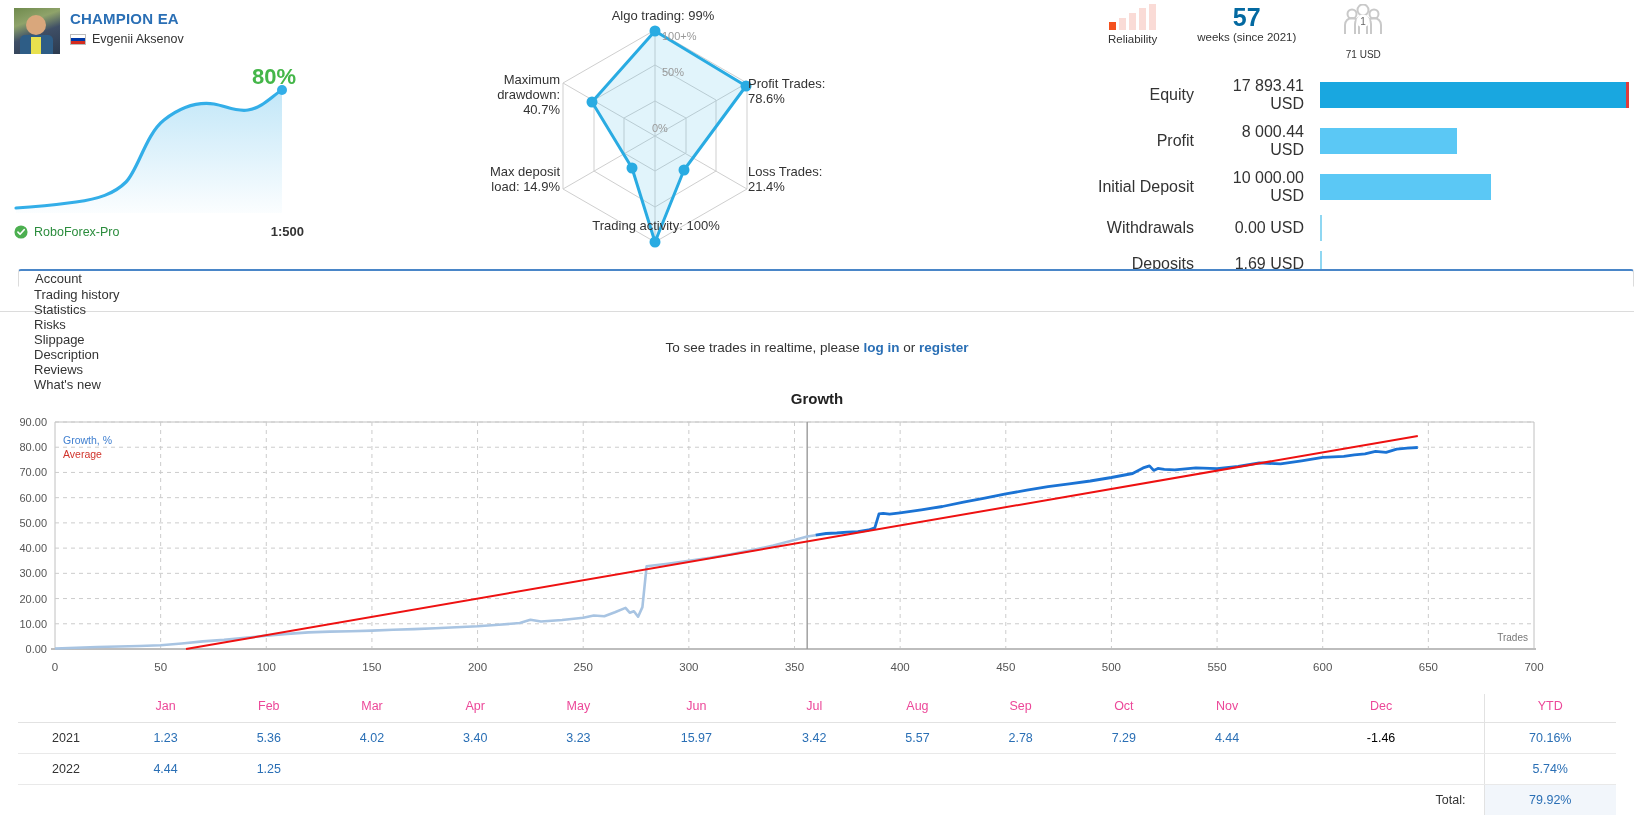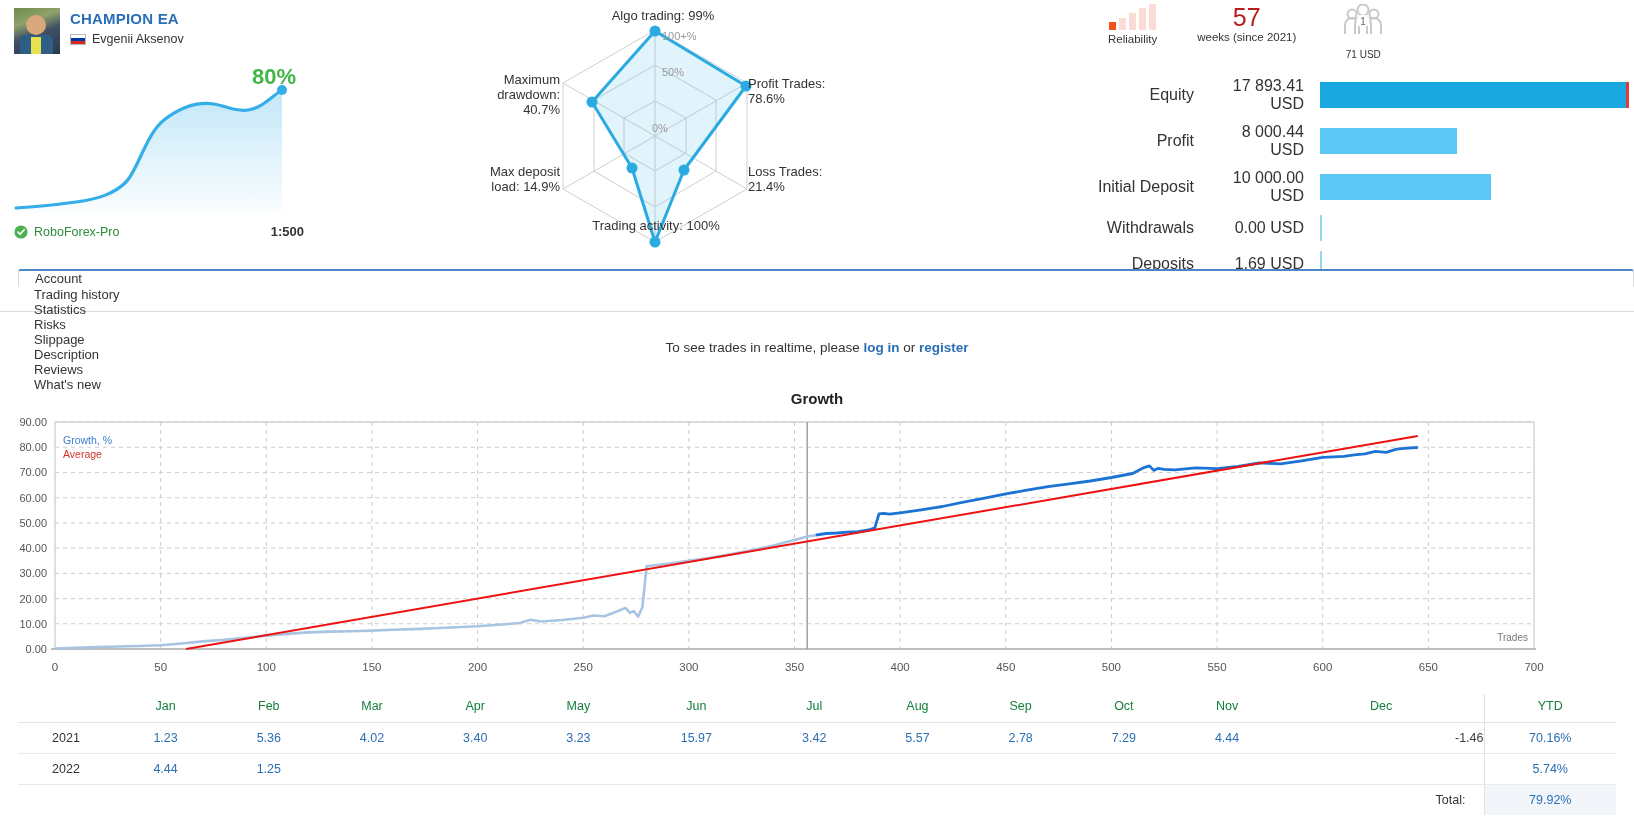--- a/index.html
+++ b/index.html
@@ -69,21 +69,21 @@
   }
 
   
   .right-wrap { position: absolute; left: 1090px; top: 4px; right: 8px; }
   .badges { display: flex; align-items: flex-start; gap: 40px; padding-left: 18px; }
   .badge { text-align: center; }
   .rel-bars { display: flex; align-items: flex-end; gap: 3px; height: 26px; justify-content: center; }
   .rel-bars i { display: block; width: 7px; background: #fadbd6; }
   .rel-bars i.on { background: #f4511e; }
   .badge-cap { font-size: 11.5px; color: #333; margin-top: 3px; }
-  .weeks-num { font-size: 25px; font-weight: normal; color: #b91c1c; line-height: 27px; }
+  .weeks-num { font-size: 25px; font-weight: bold; color: #0369a1; line-height: 27px; }
   .weeks-cap { font-size: 11.5px; color: #333; }
   .subs-cap { font-size: 10px; color: #333; margin-top: 9px; }
 
   .stat-table { margin-top: 12px; width: 100%; border-collapse: collapse; }
   .stat-table td { padding: 5px 0; font-size: 16px; vertical-align: middle; }
   .st-label { width: 118px; text-align: right; padding-right: 14px !important; color: #333; }
   .st-value { width: 112px; text-align: right; padding-right: 16px !important; color: #333; }
   .st-bar-cell { position: relative; }
   .st-bar { height: 26px; background: #5bc8f5; position: relative; }
   .st-bar.dark { background: #19a7e0; }
@@ -117,29 +117,29 @@
   .growth-title {
     position: absolute; left: 0; right: 0; top: 0; text-align: center;
     font-size: 15px; font-weight: bold; color: #222;
   }
   .growth-svg { position: absolute; left: 0; top: 22px; }
 
   
   .monthly { position: absolute; left: 18px; top: 694px; width: 1598px; }
   .monthly table { width: 100%; border-collapse: collapse; font-size: 12.5px; }
   .monthly th {
-    font-weight: normal; color: #15803d; padding: 5px 0 9px; text-align: center;
+    font-weight: normal; color: #ec4899; padding: 5px 0 9px; text-align: center;
     border-bottom: 1px solid #e2e2e2;
   }
   .monthly td {
     text-align: center; padding: 8px 0; color: #2a6fb5;
     border-bottom: 1px solid #e9e9e9;
   }
   .monthly td.year { color: #333; width: 96px; }
-  .monthly td.neg { color: #404040; text-align: right; }
+  .monthly td.neg { color: #000000; }
   .monthly th.ytd, .monthly td.ytd { border-left: 1px solid #e2e2e2; width: 132px; }
   .monthly tr.total td { border-bottom: none; color: #333; }
   .monthly tr.total td.total-label { text-align: right; padding-right: 18px; font-weight: normal; }
   .monthly tr.total td.ytd { background: #f2f6fb; color: #2a6fb5; }
 </style>
 </head>
 <body>
 
 <div class="page">
 

